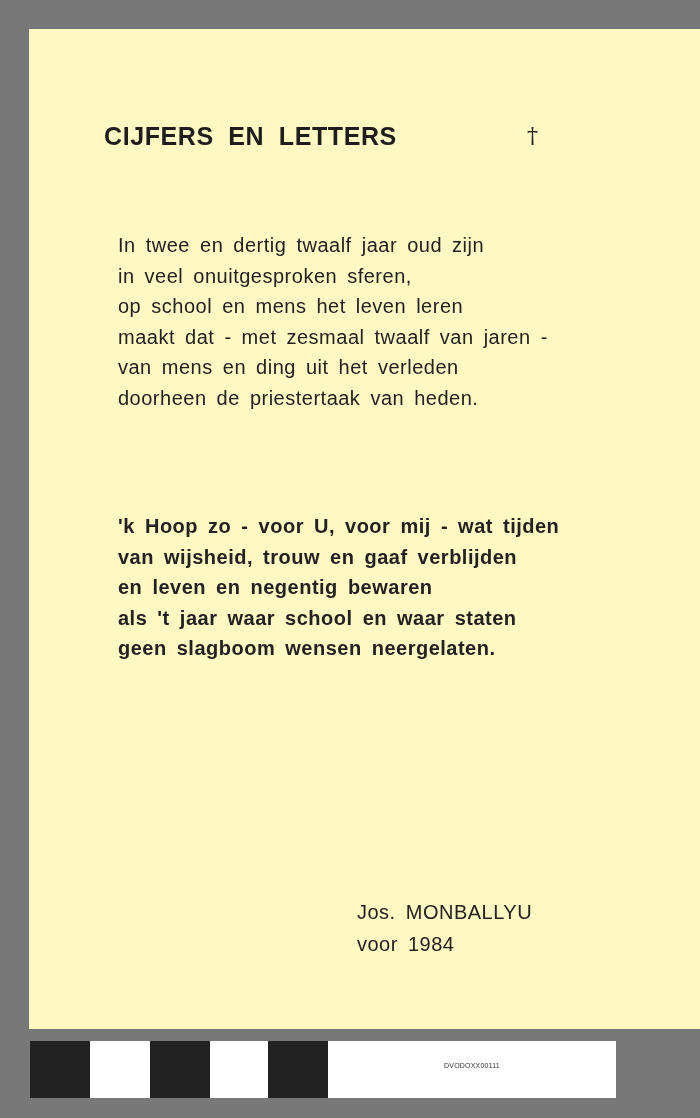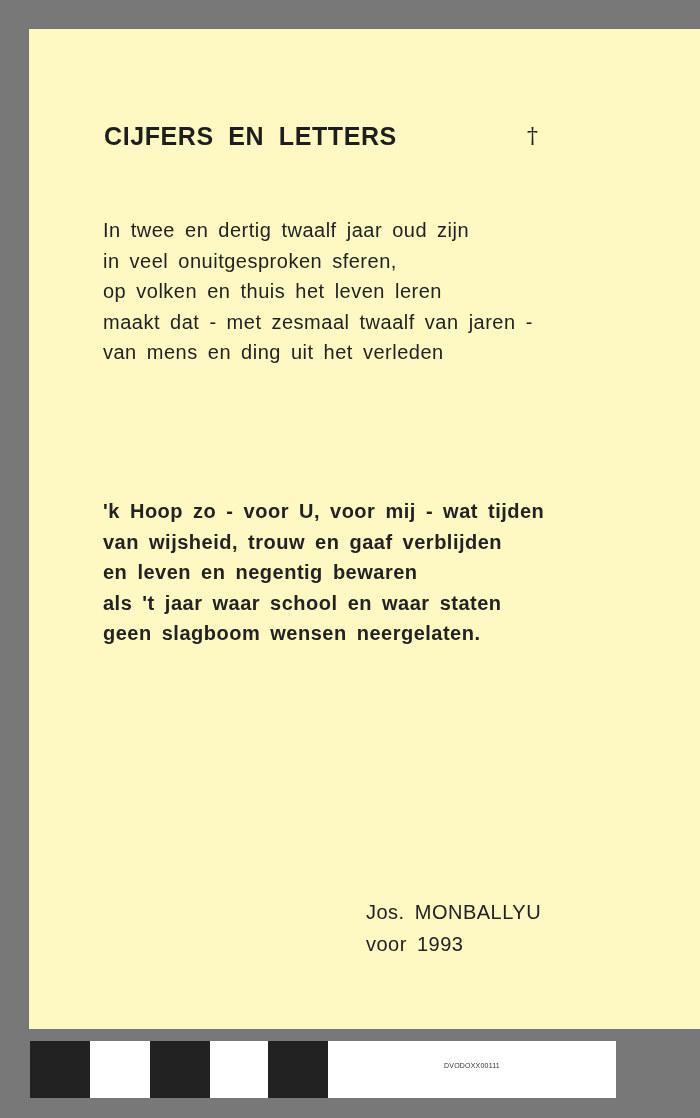--- a/index.html
+++ b/index.html
@@ -32,39 +32,39 @@
     .cross {
       position: absolute;
       left: 498px; top: 94px;
       font-family: "DejaVu Serif", serif;
       font-size: 22px;
       color: #222;
     }
     .stanza {
       position: absolute;
       left: 74px;
-      margin: 0;
+      margin: 15px;
       padding: 0;
       list-style: none;
     }
     .stanza li {
       font-family: "Liberation Sans", sans-serif;
       font-size: 20px;
       line-height: 30.6px;
       letter-spacing: 0.5px;
       word-spacing: 4px;
       color: #222;
       white-space: nowrap;
     }
     .stanza-1 { top: 186px; }
     .stanza-2 { top: 467px; font-weight: bold; }
     .stanza-3 { top: 684px; }
     .signature {
       position: absolute;
-      left: 337px; top: 867px;
+      left: 328px; top: 867px;
       font-family: "Liberation Sans", sans-serif;
       font-size: 20px;
       line-height: 32px;
       letter-spacing: 0.5px;
       word-spacing: 4px;
       color: #222;
     }
     .signature div { white-space: nowrap; }
 
     .strip {
@@ -97,37 +97,38 @@
 </head>
 <body>
 
 <div class="page">
   <h1 class="title">CIJFERS EN LETTERS</h1>
   <span class="cross">†</span>
 
   <ul class="stanza stanza-1">
     <li>In twee en dertig twaalf jaar oud zijn</li>
     <li>in veel onuitgesproken sferen,</li>
-    <li>op volken en thuis het leven leren</li>
+    <li>op school en mens het leven leren</li>
     <li>maakt dat - met zesmaal twaalf van jaren -</li>
     <li>van mens en ding uit het verleden</li>
+    <li>doorheen de priestertaak van heden.</li>
   </ul>
 
   <ul class="stanza stanza-2">
     <li>'k Hoop zo - voor U, voor mij - wat tijden</li>
     <li>van wijsheid, trouw en gaaf verblijden</li>
     <li>en leven en negentig bewaren</li>
     <li>als 't jaar waar school en waar staten</li>
     <li>geen slagboom wensen neergelaten.</li>
   </ul>
 
 
   <div class="signature">
     <div>Jos. MONBALLYU</div>
-    <div>voor 1993</div>
+    <div>voor 1984</div>
   </div>
 </div>
 
 <div class="strip">
   <div class="block black" style="left:0;width:60px;"></div>
   <div class="block white" style="left:60px;width:60px;"></div>
   <div class="block black" style="left:120px;width:60px;"></div>
   <div class="block white" style="left:180px;width:58px;"></div>
   <div class="block black" style="left:238px;width:60px;"></div>
   <div class="label-box">

